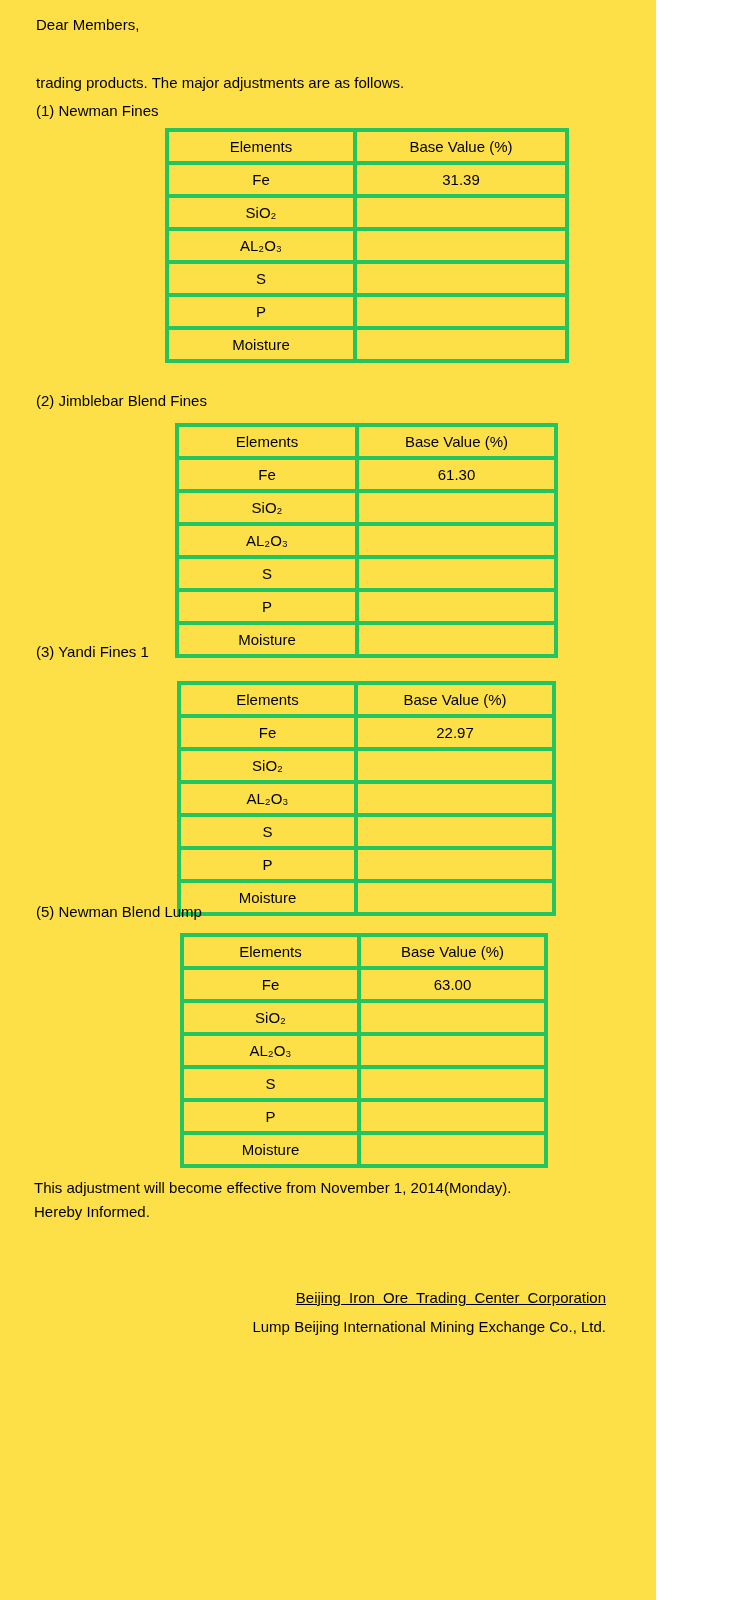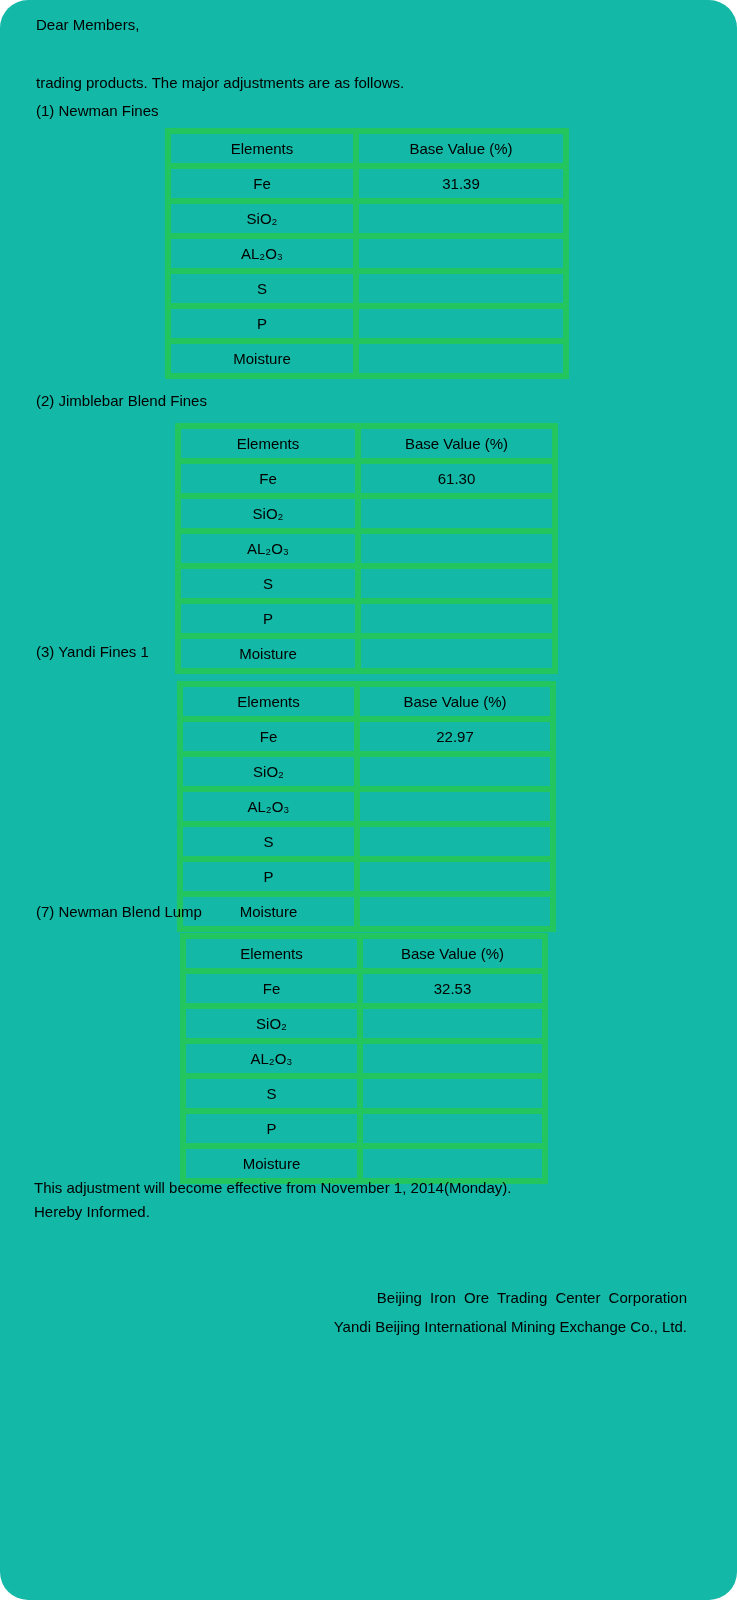--- a/index.html
+++ b/index.html
@@ -1,25 +1,24 @@
 <!DOCTYPE html>
 <html><head>
 <meta charset="utf-8">
 <style>
   html, body { margin: 0; padding: 0; background: #ffffff; }
   .page {
     position: relative;
-    width: 737px;
+    width: 656px;
     height: 1600px;
-    background: #14b8a6;
+    background: #fde047;
     color: #000000;
     font-family: "Liberation Sans", "DejaVu Sans", sans-serif;
     font-size: 15px;
     overflow: hidden;
-    border-radius: 28px;
   }
   .line {
     position: absolute;
     left: 36px;
     height: 20px;
     line-height: 20px;
     white-space: nowrap;
   }
   .justify-line {
     position: absolute;
@@ -30,21 +29,21 @@
     text-align: justify;
     text-align-last: justify;
   }
   .data-table {
     position: absolute;
     border-collapse: collapse;
     table-layout: fixed;
     font-size: 15px;
   }
   .data-table td {
-    border: 6px solid #22c55e;
+    border: 4px solid #22c55e;
     text-align: center;
     vertical-align: middle;
     height: 29px;
     padding: 0;
     overflow: hidden;
     white-space: nowrap;
   }
   .t1 { left: 165px; top: 128px; width: 404px; }
   .t1 .c1 { width: 188px; }
   .t2 { left: 175px; top: 423px; width: 383px; }
@@ -54,21 +53,21 @@
   .t4 { left: 180px; top: 933px; width: 368px; }
   .t4 .c1 { width: 177px; }
   .signature {
     position: absolute;
     right: 50px;
     top: 1283px;
     text-align: right;
     line-height: 29px;
     white-space: nowrap;
   }
-  .sig-spaced { word-spacing: 4px; }
+  .sig-spaced { word-spacing: 4px; text-decoration: underline; }
 </style>
 </head>
 <body>
 
 <div class="page">
 
   <div class="line" style="top:15px">Dear Members,</div>
   <div class="line" style="top:73px">trading products. The major adjustments are as follows.</div>
 
   <div class="line" style="top:101px">(1) Newman Fines</div>
@@ -178,34 +177,34 @@
       <td>P</td>
       <td></td>
     </tr>
     <tr>
       <td>Moisture</td>
       <td></td>
     </tr>
   </tbody>
     </table>
 
-  <div class="line" style="top:902px">(7) Newman Blend Lump</div>
+  <div class="line" style="top:902px">(5) Newman Blend Lump</div>
   <table class="data-table t4">
     <colgroup>
         <col class="c1">
         <col class="c2">
       </colgroup>
     <tbody>
         <tr>
       <td>Elements</td>
       <td>Base Value (%)</td>
     </tr>
     <tr>
       <td>Fe</td>
-      <td>32.53</td>
+      <td>63.00</td>
     </tr>
     <tr>
       <td>SiO₂</td>
       <td></td>
     </tr>
     <tr>
       <td>AL₂O₃</td>
       <td></td>
     </tr>
     <tr>
@@ -221,16 +220,16 @@
       <td></td>
     </tr>
   </tbody>
     </table>
 
   <div class="line" style="top:1178px; left:34px">This adjustment will become effective from November 1, 2014(Monday).</div>
   <div class="line" style="top:1202px; left:34px">Hereby Informed.</div>
 
   <div class="signature">
     <div class="sig-spaced">Beijing Iron Ore Trading Center Corporation</div>
-    <div>Yandi Beijing International Mining Exchange Co., Ltd.</div>
+    <div>Lump Beijing International Mining Exchange Co., Ltd.</div>
   </div>
 
 </div>
 
 </body></html>

